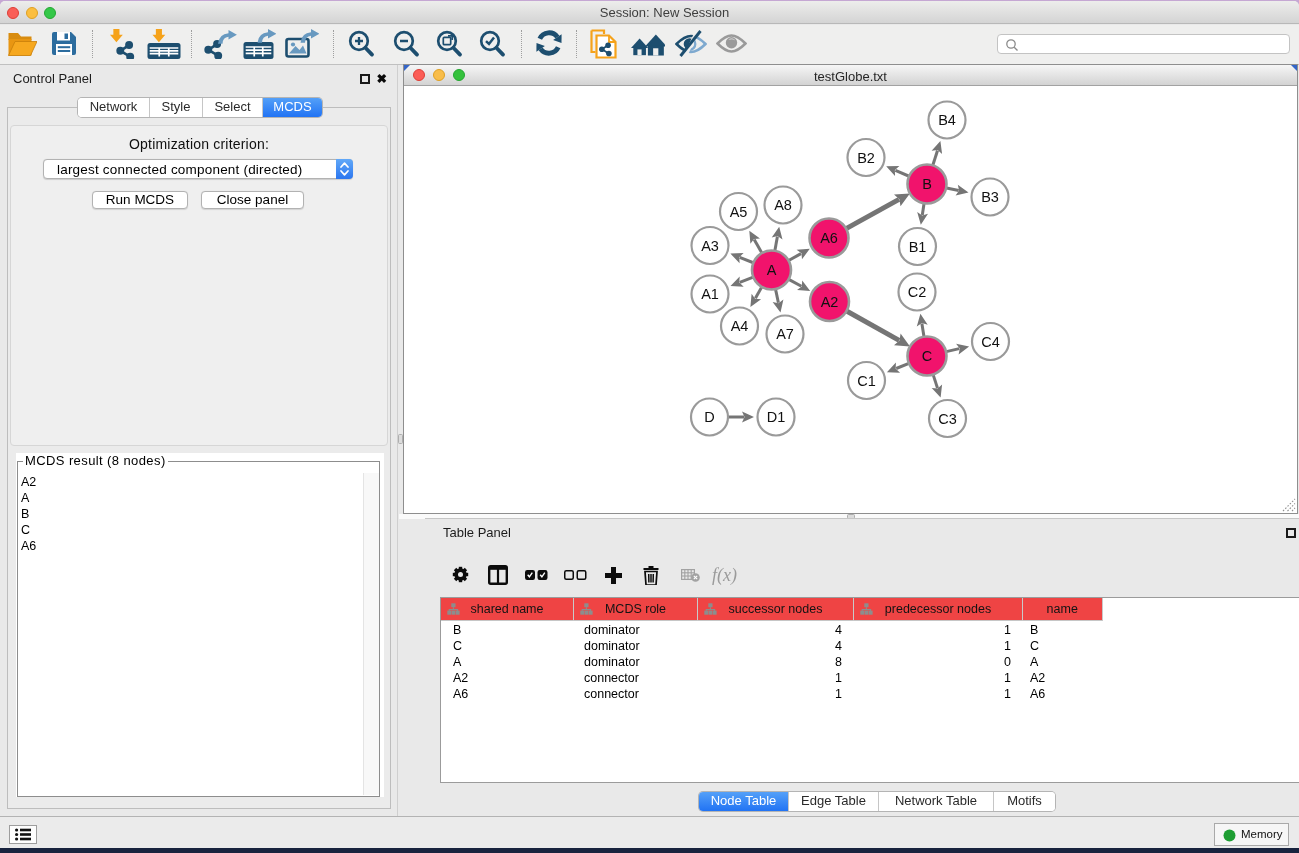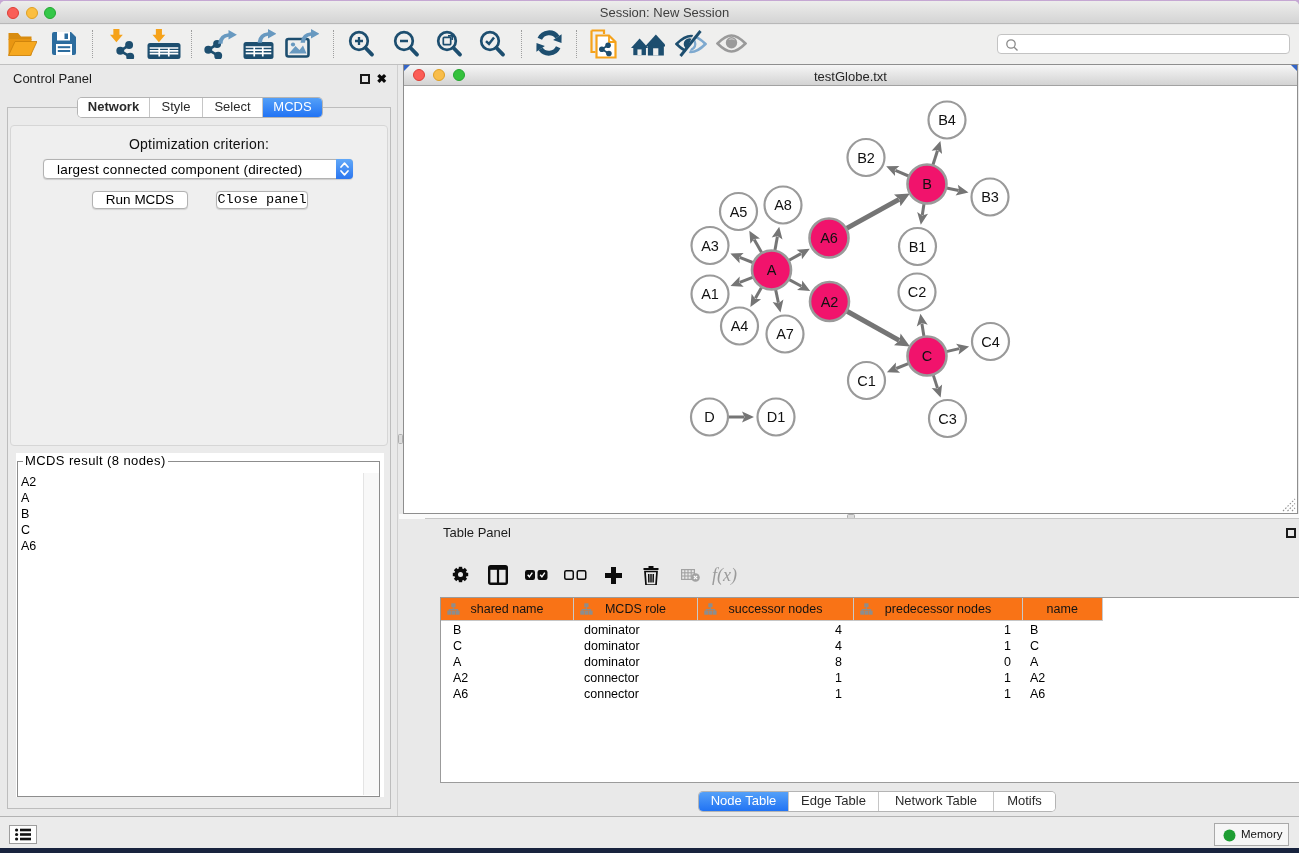--- a/index.html
+++ b/index.html
@@ -16,21 +16,21 @@
 #cp .title { position:absolute; left:13px; top:6px; font-size:13px; color:#1c1c1c; }
 .sqbtn { position:absolute; width:10px; height:10px; border:2px solid #1a1a1a; background:transparent; }
 .xbtn { position:absolute; font-size:12.5px; font-weight:bold; color:#0a0a0a; }
 #cpbox { position:absolute; left:7px; top:42px; width:384px; height:702px; border:1px solid #bdbdbd; background:#ebebeb; }
 #cpinner { position:absolute; left:2px; top:17px; width:378px; height:321px; border:1px solid #d6d6d6; background:#efefef; border-radius:4px; }
 .tabs { position:absolute; display:flex; height:19px; border-radius:4px; box-shadow:0 0 0 1px #b4b4b4; background:#fff; }
 .tabs .tab { height:19px; line-height:18px; font-size:13px; color:#2a2a2a; text-align:center; border-right:1px solid #c6c6c6; background:#fff; }
 .tabs .tab:last-child { border-right:none; }
 .tabs .sel { background:linear-gradient(#54a0f8,#2173f4); color:#fff; }
 #cptabs { left:78px; top:33px; }
-#cptabs .tab:first-child { border-radius:4px 0 0 4px;font-weight:bold; }
+#cptabs .tab:first-child { border-radius:4px 0 0 4px; }
 #cptabs .tab:last-child { border-radius:0 4px 4px 0; }
 #optlabel { position:absolute; left:0; top:70.5px; width:398px; text-align:center; font-size:14px; letter-spacing:0.2px; color:#101010; }
 #dropdown { position:absolute; left:43px; top:94px; width:310px; height:20px; background:#fff; border:1px solid #b2b2b2; border-radius:4px; font-size:13.5px; letter-spacing:0.2px; color:#000; line-height:19px; padding-left:13px; box-shadow:0 0.5px 1px rgba(0,0,0,.15); }
 #ddcap { position:absolute; right:-1px; top:-1px; width:17px; height:20px; background:linear-gradient(#61a8f8,#2b76f0); border-radius:0 4px 4px 0; }
 .btn { position:absolute; height:18px; background:#fff; border:1px solid #b2b2b2; border-radius:4px; font-size:13.5px; color:#000; text-align:center; line-height:16px; box-shadow:0 0.5px 1px rgba(0,0,0,.12); }
 
 #fswhite { position:absolute; left:16px; top:388px; width:368px; height:344px; background:#fff; }
 #fsb { position:absolute; left:17px; top:396px; width:363px; height:336px; border:1px solid #8d8d8d; }
 #fslegend { position:absolute; left:23px; top:387.5px; background:#fff; padding:0 2px; font-size:13px; letter-spacing:0.4px; color:#000; }
 #fslist { position:absolute; left:21px; top:409px; font-size:12.5px; color:#000; line-height:16px; }
@@ -42,21 +42,21 @@
 
 #netwin { position:absolute; left:403px; top:63px; width:895px; height:450px; background:#fff; border:1px solid #8e8e8e; }
 #nettb { position:absolute; left:0; top:0; width:893px; height:21px; background:linear-gradient(#f6f6f6,#d3d3d3); border-bottom:1px solid #a2a2a2; }
 #nettb .t { position:absolute; top:3.5px; width:100%; text-align:center; font-size:13px; color:#262626; }
 .corner { position:absolute; width:0; height:0; }
 
 #tp { position:absolute; left:399px; top:517px; width:900px; height:299px; background:#e9e9e9; border-top:1px solid #c6c6c6;margin-left:26px; }
 #tp .title { position:absolute; left:18px; top:6px; font-size:13px; color:#1c1c1c; }
 #tptools { position:absolute; left:0; top:38px; width:900px; height:40px; }
 #tbl { position:absolute; left:15px; top:78px; width:875px; height:186px; background:#fff; border:1px solid #9b9b9b; }
-#tblhead { position:absolute; left:0; top:0; width:662px; height:23px; background:#f97316; border-bottom:1px solid #c6c6c6; }
+#tblhead { position:absolute; left:0; top:0; width:662px; height:23px; background:#ef4444; border-bottom:1px solid #c6c6c6; }
 .hcell { position:absolute; top:0; height:23px; border-right:1px solid #c9c9c9; font-size:12.5px; color:#141414; text-align:center; line-height:23px; }
 .hicon { position:absolute; top:4.5px; }
 .trow { position:absolute; font-size:12.5px; color:#000; height:16px; line-height:16px; }
 #tptabs { left:274px; top:273px; }
 #tptabs .tab:first-child { border-radius:4px 0 0 4px; }
 #tptabs .tab:last-child { border-radius:0 4px 4px 0; }
 .num { position:absolute; text-align:right; }
 .handle { position:absolute; background:#dcdcdc; border:1px solid #aeaeae; }
 </style></head>
 <body>
@@ -217,21 +217,21 @@
       <div class="tab" style="width:53px;">Style</div>
       <div class="tab" style="width:60px;">Select</div>
       <div class="tab sel" style="width:59px;">MCDS</div>
     </div>
     <div id="optlabel">Optimization criterion:</div>
     <div id="dropdown">largest connected component (directed)<div id="ddcap"><svg width="17" height="20" viewBox="0 0 17 20">
             <path d="M5 8 L8.5 4.2 L12 8" fill="none" stroke="#fff" stroke-width="1.7" stroke-linecap="round" stroke-linejoin="round"></path>
             <path d="M5 12 L8.5 15.8 L12 12" fill="none" stroke="#fff" stroke-width="1.7" stroke-linecap="round" stroke-linejoin="round"></path>
           </svg></div></div>
     <div class="btn" style="left:92px;top:126px;width:96px;">Run MCDS</div>
-    <div class="btn" style="left:216px;top:126px;width:92px;font-family:Liberation Mono, monospace;">Close panel</div>
+    <div class="btn" style="left:201px;top:126px;width:103px;">Close panel</div>
     <div id="fswhite"></div>
     <div id="fsscroll"></div>
     <div id="fsb"></div>
     <div id="fslegend">MCDS result (8 nodes)</div>
     <div id="fslist">A2<br>A<br>B<br>C<br>A6</div>
   </div>
 
   <div id="netwin">
     <div id="nettb">
       <div class="light" style="left:9px;top:4px;background:#fb5d56;border:0.5px solid #de3e36;"></div>

